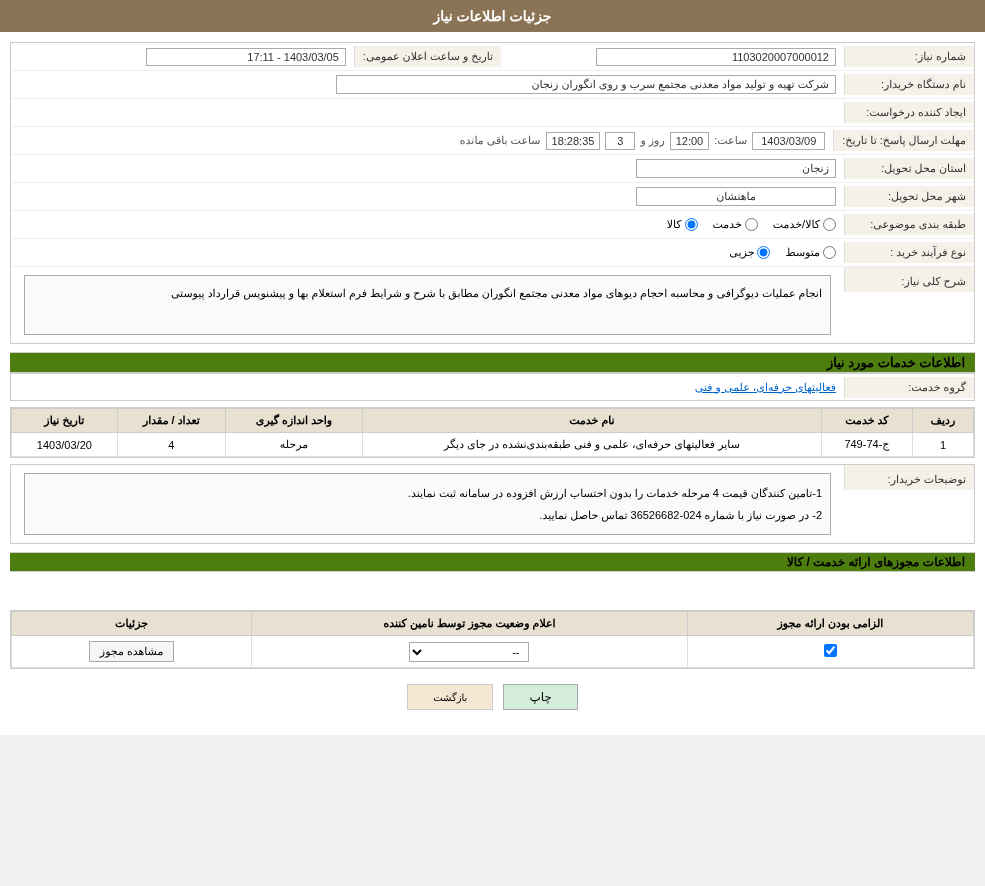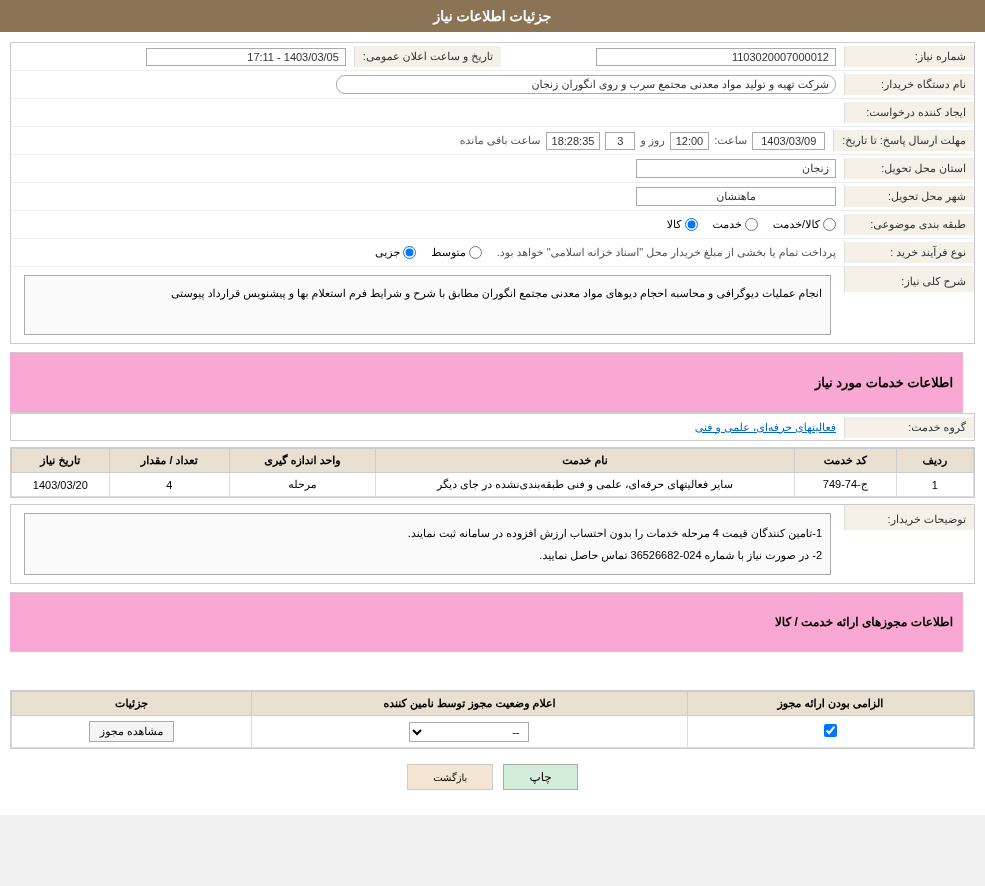--- a/index.html
+++ b/index.html
@@ -90,42 +90,42 @@
       align-items: center;
       direction: rtl;
     }
     .radio-item {
       display: flex;
       align-items: center;
       gap: 3px;
       font-size: 11px;
     }
     .section-header {
-      background: #f9a8d4;
-      padding: 22px 10px;
+      background: #4d7c0f;
+      padding: 2px 10px;
       font-weight: bold;
       font-size: 13px;
       text-align: right;
       border-bottom: 1px solid #ccc;
       border-top: 1px solid #ccc;
-      margin: 6px 12px 0 0;
+      margin: 6px 0 0 0;
     }
     .table-container {
       border: 1px solid #ccc;
       margin: 6px 0;
     }
     table {
       width: 100%;
       border-collapse: collapse;
       font-size: 11px;
     }
     table th {
       background: #e8e0d0;
       border: 1px solid #ccc;
-      padding: 5px 16px;
+      padding: 5px 8px;
       text-align: center;
       font-weight: bold;
     }
     table td {
       border: 1px solid #ddd;
       padding: 5px 8px;
       text-align: center;
     }
     .description-box {
       border: 1px solid #aaa;
@@ -228,21 +228,21 @@
         </div>
         <div class="label-cell" style="text-align:center;">تاریخ و ساعت اعلان عمومی:</div>
         <div class="value-cell" style="min-width:180px;">
           <span class="input-box">1403/03/05 - 17:11</span>
         </div>
       </div>
 
       <div class="form-row">
         <div class="label-cell">نام دستگاه خریدار:</div>
         <div class="value-cell">
-          <span class="input-box" style="min-width:500px;border-radius:9px;">شرکت تهیه و تولید مواد معدنی مجتمع سرب و روی انگوران   زنجان</span>
+          <span class="input-box" style="min-width:500px;">شرکت تهیه و تولید مواد معدنی مجتمع سرب و روی انگوران   زنجان</span>
         </div>
       </div>
 
       <div class="form-row">
         <div class="label-cell">ایجاد کننده درخواست:</div>
       </div>
 
       <div class="form-row">
         <div class="label-cell">مهلت ارسال پاسخ: تا تاریخ:</div>
         <div class="value-cell">
@@ -289,21 +289,20 @@
                 <span>کالا</span>
             </label>
           </div>
         </div>
       </div>
 
       <div class="form-row">
         <div class="label-cell">نوع فرآیند خرید :</div>
         <div class="value-cell">
           <div class="radio-group">
-            <span style="font-size:11px; color:#555;">پرداخت تمام یا بخشی از مبلغ خریدار محل "اسناد خزانه اسلامی" خواهد بود.</span>
             <label class="radio-item">
               <input type="radio" name="process" style=""> 
                 <span>متوسط</span>
             </label>
             <label class="radio-item">
               <input type="radio" name="process" checked="" style=""> 
                 <span>جزیی</span>
             </label>
           </div>
         </div>

